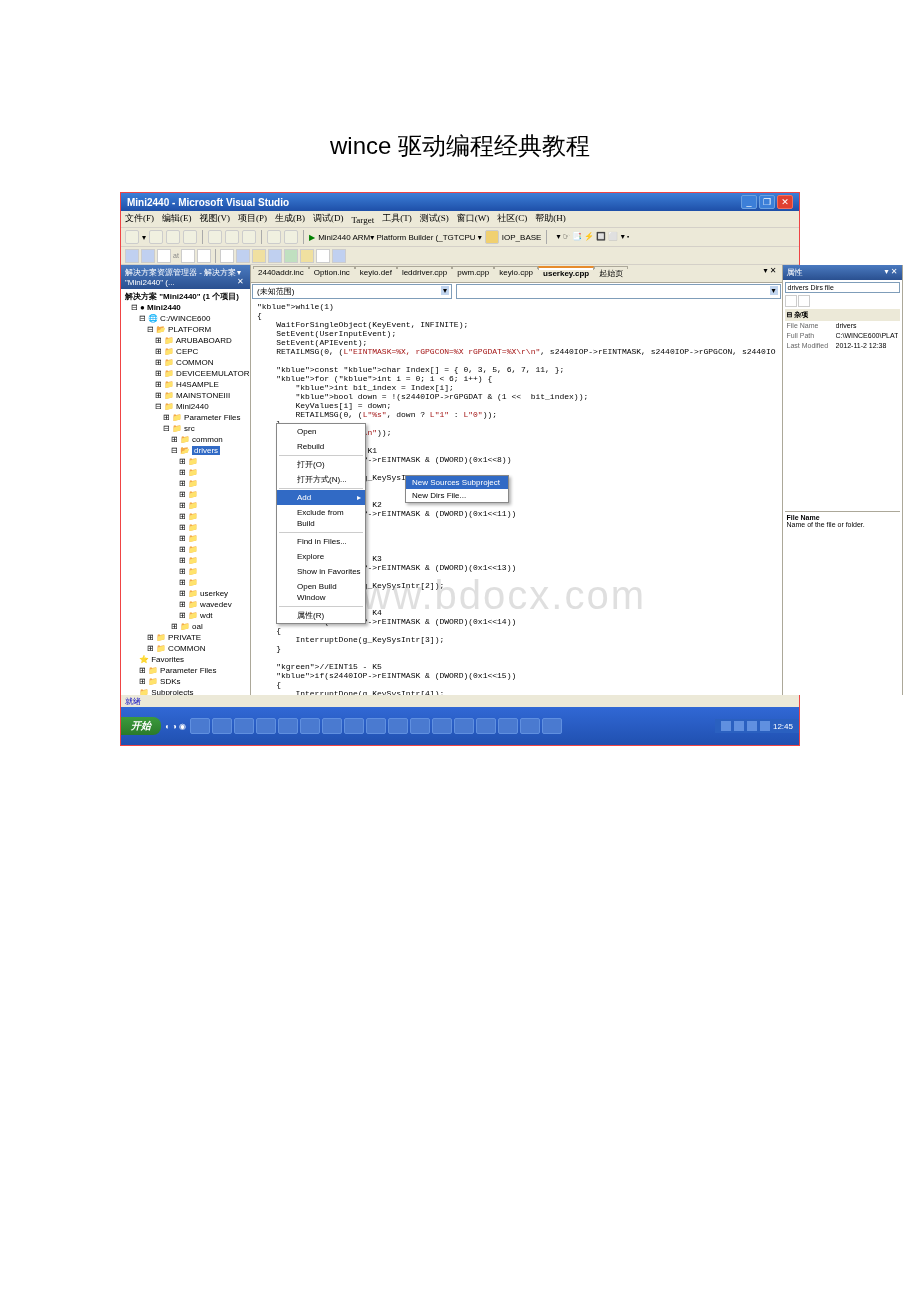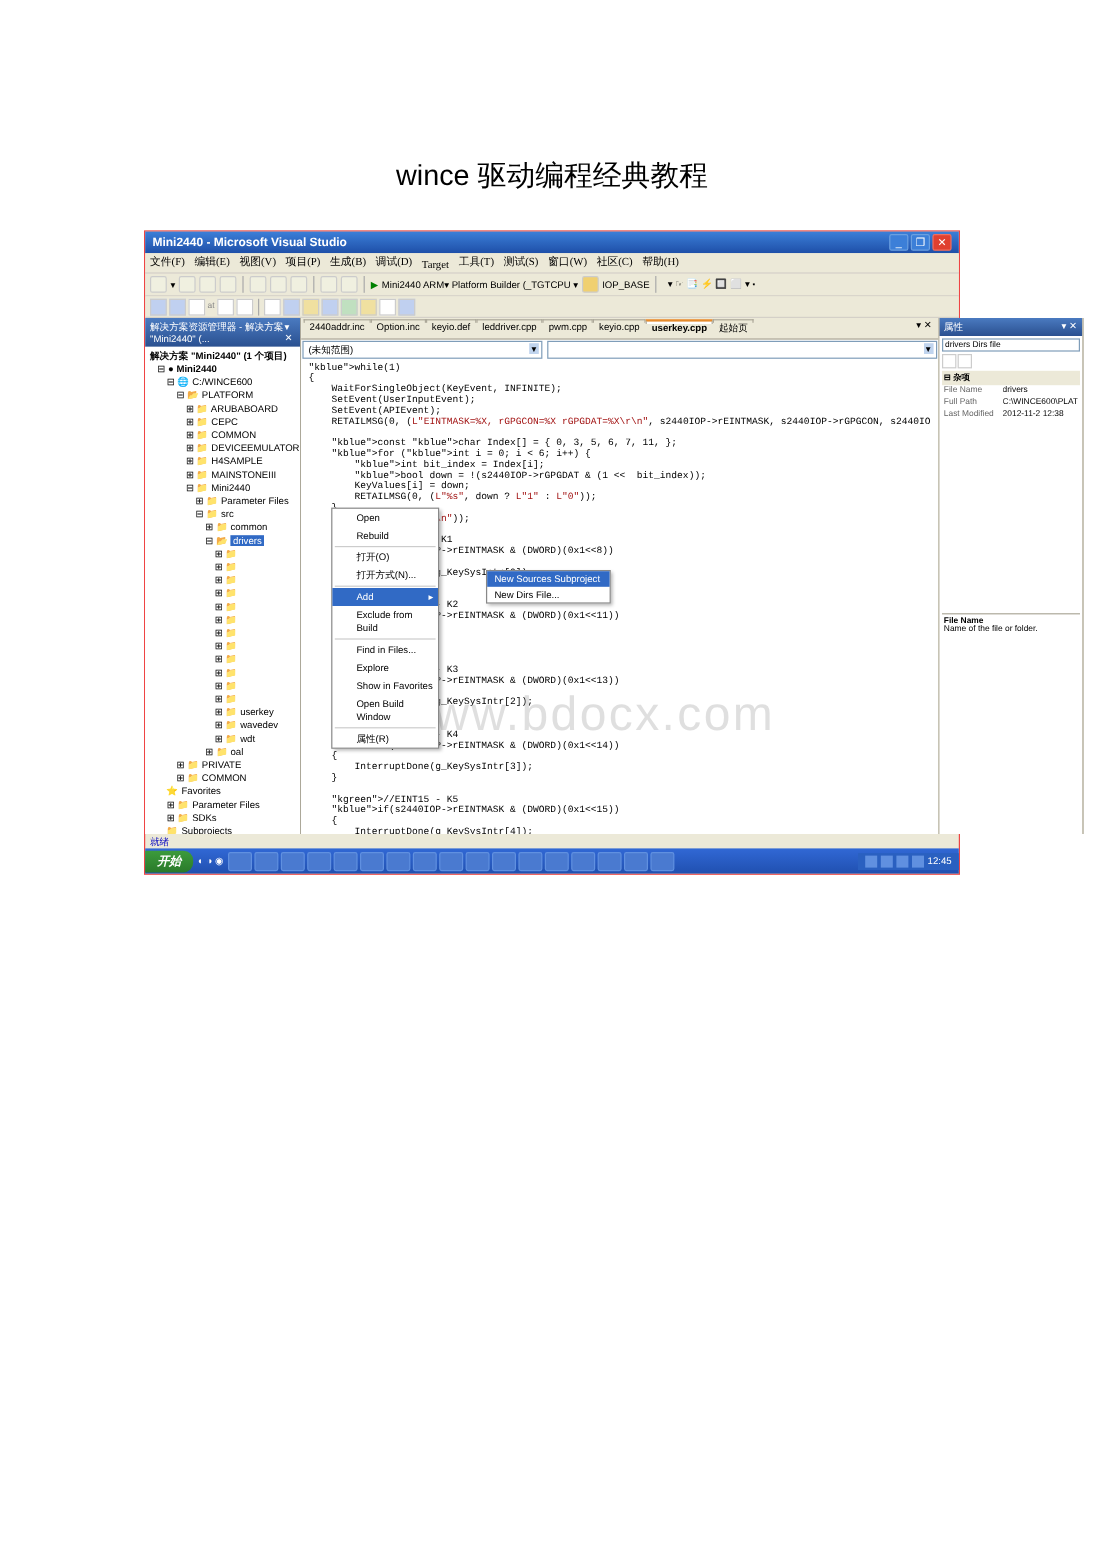--- a/index.html
+++ b/index.html
@@ -52,21 +52,21 @@
   .props-cat { background: #ece9d8; font-weight: bold; padding: 1px 2px; }
   .props-row { display: flex; padding: 0 2px; line-height: 10px; gap: 4px; }
   .props-row .k { color: #666; width: 45px; }
   .props-row .v { flex: 1; overflow: hidden; white-space: nowrap; }
   .props-desc { border-top: 1px solid #aca899; padding: 2px; font-size: 7px; margin-top: 160px; }
   .props-desc .h { font-weight: bold; }
   .bottom-tabs { background: #ece9d8; padding: 2px 4px; font-size: 8px; border-top: 1px solid #aca899; display: flex; gap: 6px; height: 16px; align-items: center; }
   .bt-tab { padding: 1px 4px; }
   .bt-tab.active { background: #fff; border: 1px solid #aca899; border-bottom: none; }
   .status-line { padding: 1px 4px; font-size: 8px; color: #0000c0; height: 12px; }
-  .taskbar { background: linear-gradient(to bottom, #3168d5, #2050b0); height: 21px; display: flex; align-items: center; padding: 0 0 0 0; gap: 2px; }
+  .taskbar { background: linear-gradient(to bottom, #3168d5, #2050b0); height: 38px; display: flex; align-items: center; padding: 0 0 0 0; gap: 2px; }
   .start { background: linear-gradient(to bottom, #3c9b3c, #2a7a2a); color: #fff; padding: 2px 10px; font-weight: bold; font-size: 10px; border-radius: 0 8px 8px 0; font-style: italic; }
   .task-item { width: 20px; height: 16px; background: #4a7ad0; border: 1px solid #6090e0; border-radius: 2px; }
   .tray { margin-left: auto; background: #2a60c0; padding: 2px 6px; color: #fff; font-size: 8px; display: flex; gap: 3px; align-items: center; }
   .tray-icon { width: 10px; height: 10px; background: #6090e0; }
   .side-strip { width: 12px; background: #ece9d8; border-left: 1px solid #aca899; }
 </style>
 </head>
 <body>
 
 <div class="page">

